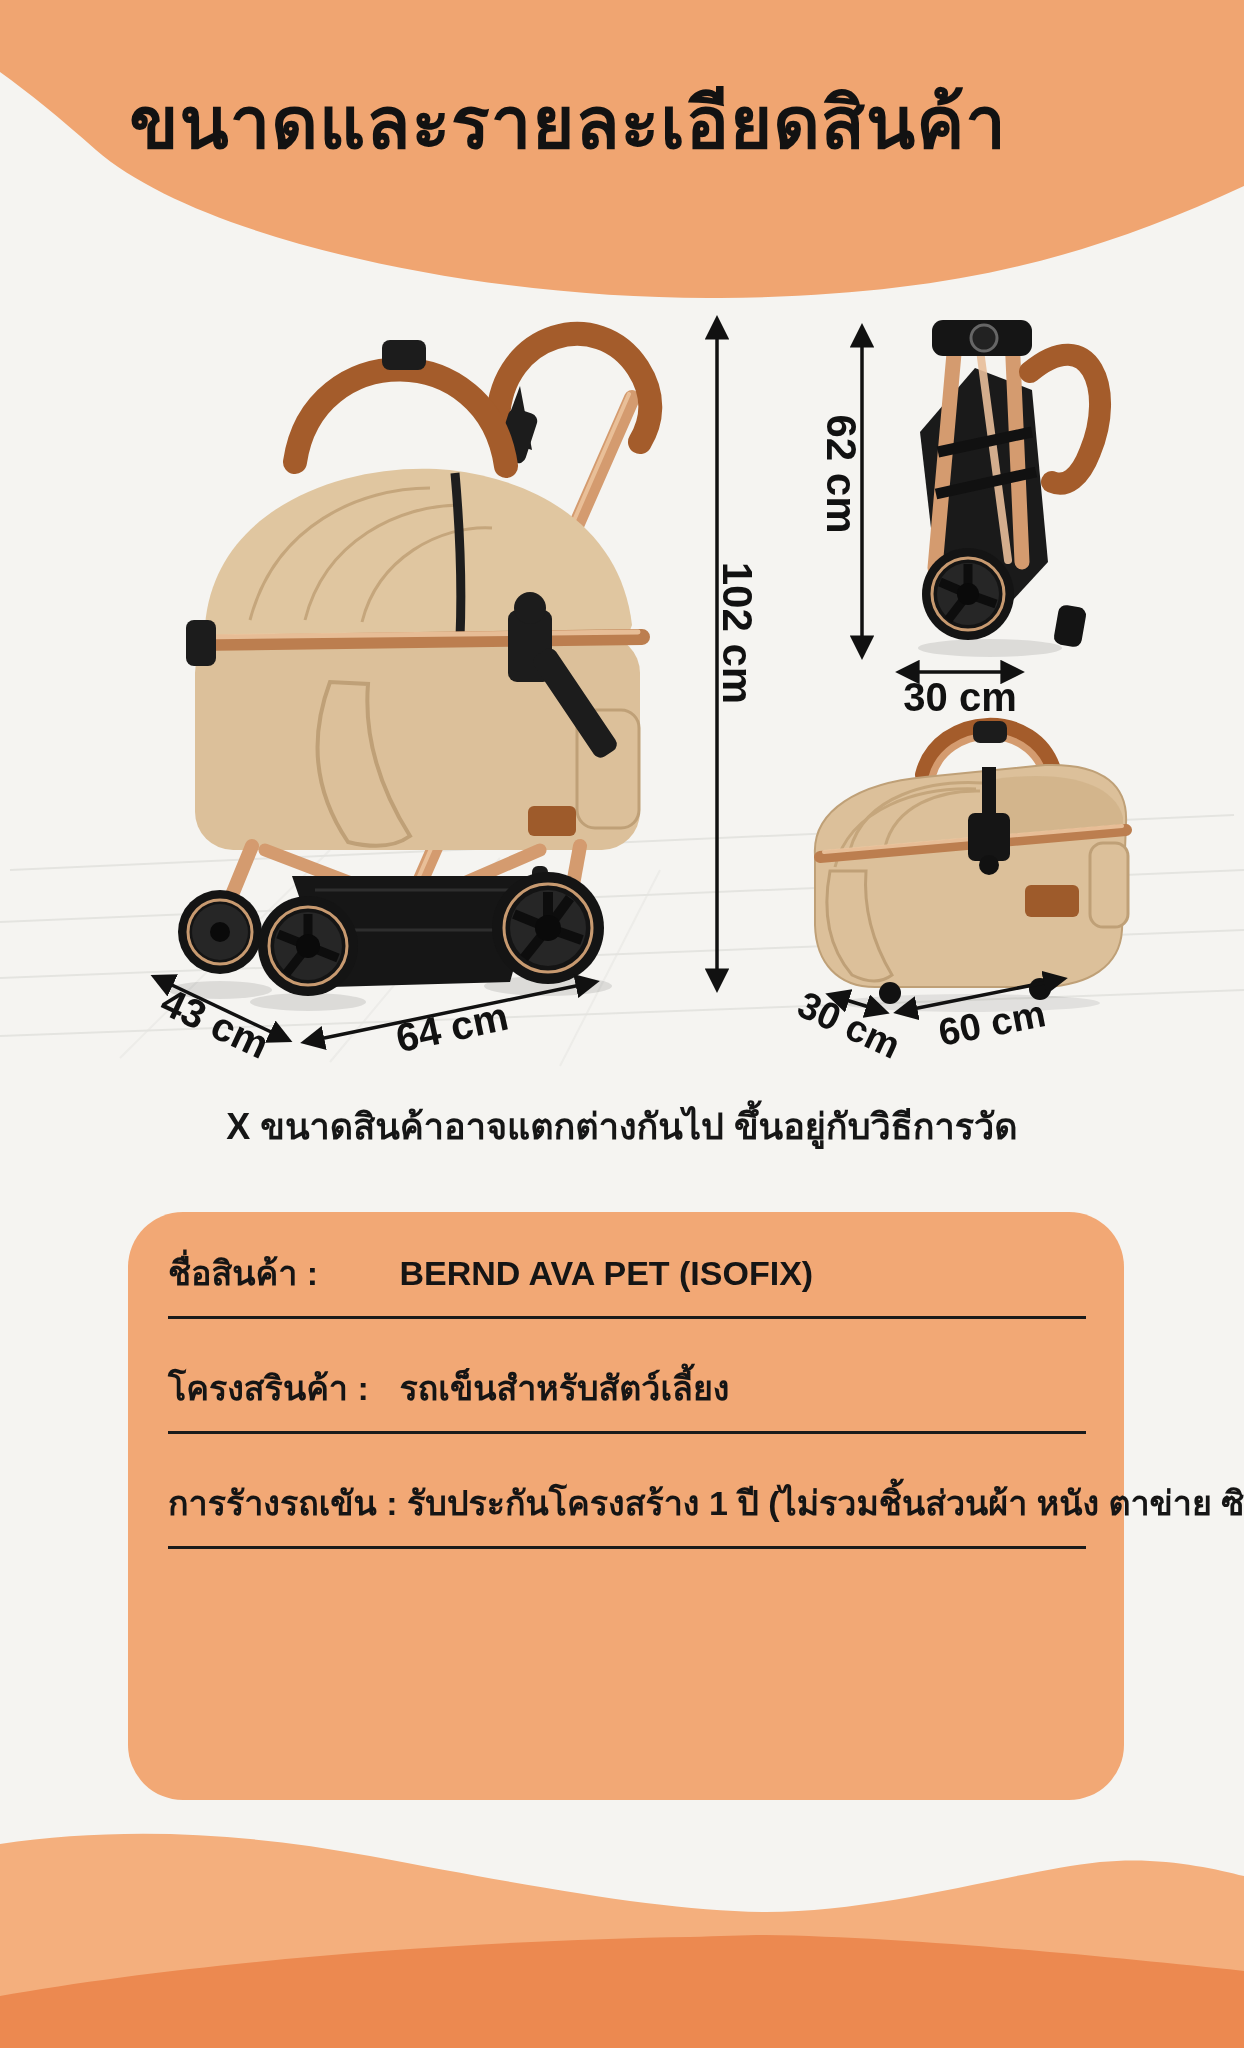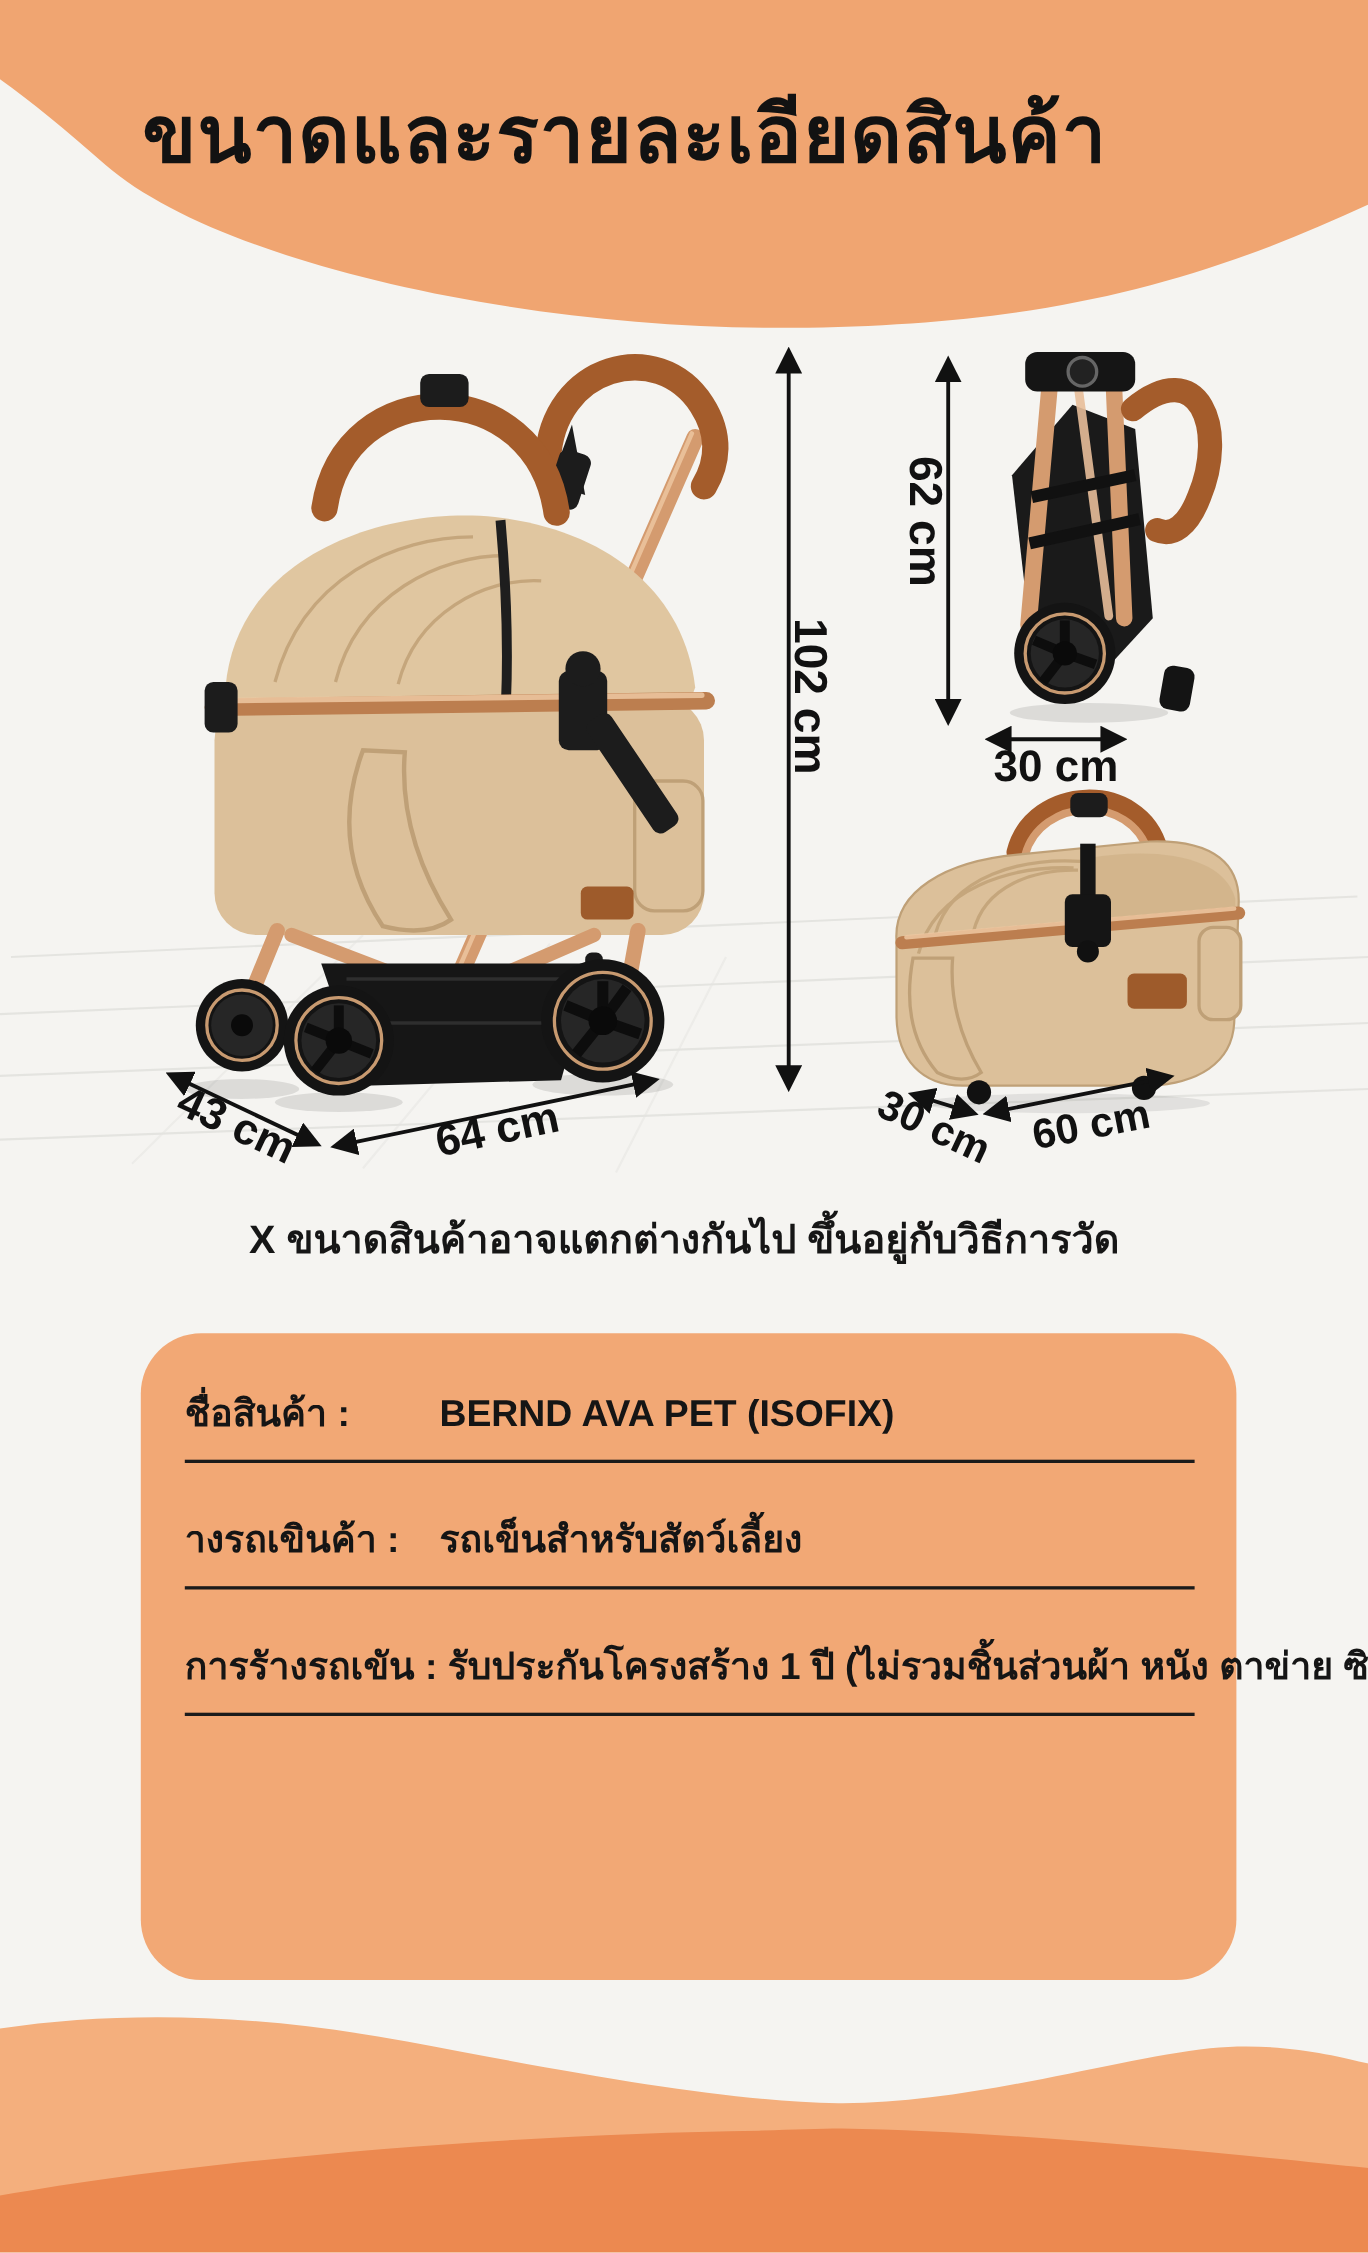--- a/index.html
+++ b/index.html
@@ -33,21 +33,21 @@
   .rotm11{transform:rotate(-11deg);}
   
   .size-note{
     position:absolute;top:1098px;left:0;width:1244px;
     text-align:center;font-size:36px;font-weight:700;color:#161616;
   }
   
   .spec-table{
     position:absolute;top:1212px;left:128px;width:996px;height:588px;
     background:#F2A875;border-radius:55px;
-    padding:15px 38px 0 40px;box-sizing:border-box;
+    padding:4px 38px 0 40px;box-sizing:border-box;
   }
   .spec-row{
     padding:42px 0 16px 0;
     border-bottom:3px solid #1b1b1b;
     font-size:34px;font-weight:700;color:#151515;
     white-space:nowrap;
   }
   .spec-row:first-child{padding-top:30px;}
   .spec-label{display:inline-block;min-width:222px;font-weight:700;}
   .spec-value{font-weight:600;}
@@ -225,21 +225,21 @@
   <div class="dim-label dim-sm rotm11" style="left:912px;top:1000px;">60 cm</div>
 
   <div class="size-note">X ขนาดสินค้าอาจแตกต่างกันไป ขึ้นอยู่กับวิธีการวัด</div>
 
   <div class="spec-table">
     <div class="spec-row">
       <span class="spec-label">ชื่อสินค้า :</span>
       <span class="spec-value">BERND AVA PET (ISOFIX)</span>
     </div>
     <div class="spec-row">
-      <span class="spec-label">างรถเขินค้า :</span>
+      <span class="spec-label">โครงสรินค้า :</span>
       <span class="spec-value">รถเข็นสำหรับสัตว์เลี้ยง</span>
     </div>
     <div class="spec-row">
       <span class="spec-label">การรัางรถเขัน :</span>
       <span class="spec-value">รับประกันโครงสร้าง 1 ปี (ไม่รวมชิ้นส่วนผ้า หนัง ตาข่าย ซิป)</span>
     </div>
   </div>
 
   <svg class="footer-waves" width="1244" height="268" viewBox="0 0 1244 268">
     <path d="M0,64 C110,48 230,50 370,76 C540,108 660,130 762,132 C880,133 1010,92 1100,82 C1160,76 1212,88 1244,96 L1244,268 L0,268 Z" fill="#F4AF7D"></path>

